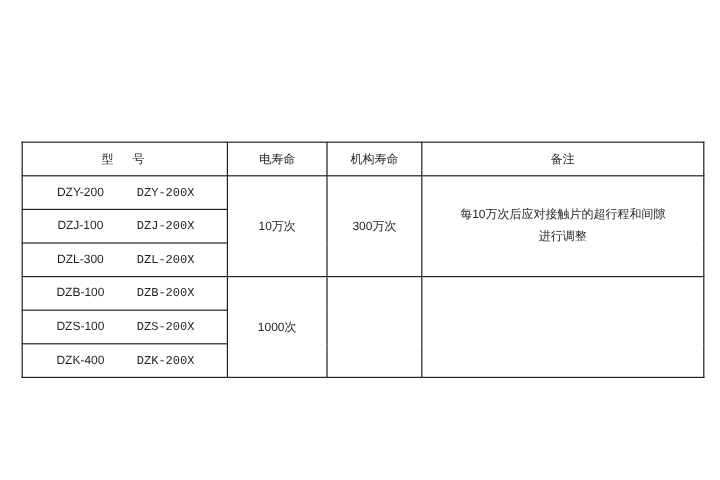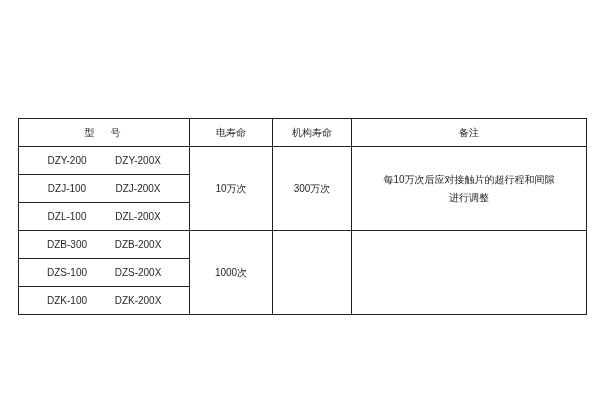--- a/index.html
+++ b/index.html
@@ -53,20 +53,21 @@
   }
   .model-cell .m1 {
     display: inline-block;
     min-width: 68px;
     text-align: center;
   }
   .model-cell .m2 {
     display: inline-block;
     min-width: 74px;
     text-align: center;
+    font-family: Liberation Mono, monospace;
   }
   .note-cell {
     text-align: left;
     padding: 4px 0 4px 14px;
     line-height: 1.75;
     vertical-align: middle;
     margin-top: 20px;
   }
   .note-cell .line {
     display: block;
@@ -101,36 +102,36 @@
           <span class="line">进行调整</span>
         </td>
       </tr>
       <tr>
         <td class="model-cell">
           <span class="m1">DZJ-100</span><span class="m2">DZJ-200X</span>
         </td>
       </tr>
       <tr>
         <td class="model-cell">
-          <span class="m1">DZL-100</span><span class="m2">DZL-200X</span>
+          <span class="m1">DZL-300</span><span class="m2">DZL-200X</span>
         </td>
       </tr>
       <tr>
         <td class="model-cell">
-          <span class="m1">DZB-300</span><span class="m2">DZB-200X</span>
+          <span class="m1">DZB-100</span><span class="m2">DZB-200X</span>
         </td>
         <td class="merged" rowspan="3">1000次</td>
         <td class="merged" rowspan="3"></td>
         <td class="merged" rowspan="3"></td>
       </tr>
       <tr>
         <td class="model-cell">
           <span class="m1">DZS-100</span><span class="m2">DZS-200X</span>
         </td>
       </tr>
       <tr>
         <td class="model-cell">
-          <span class="m1">DZK-100</span><span class="m2">DZK-200X</span>
+          <span class="m1">DZK-400</span><span class="m2">DZK-200X</span>
         </td>
       </tr>
     </tbody>
   </table>
 </div>
 
 </body></html>

